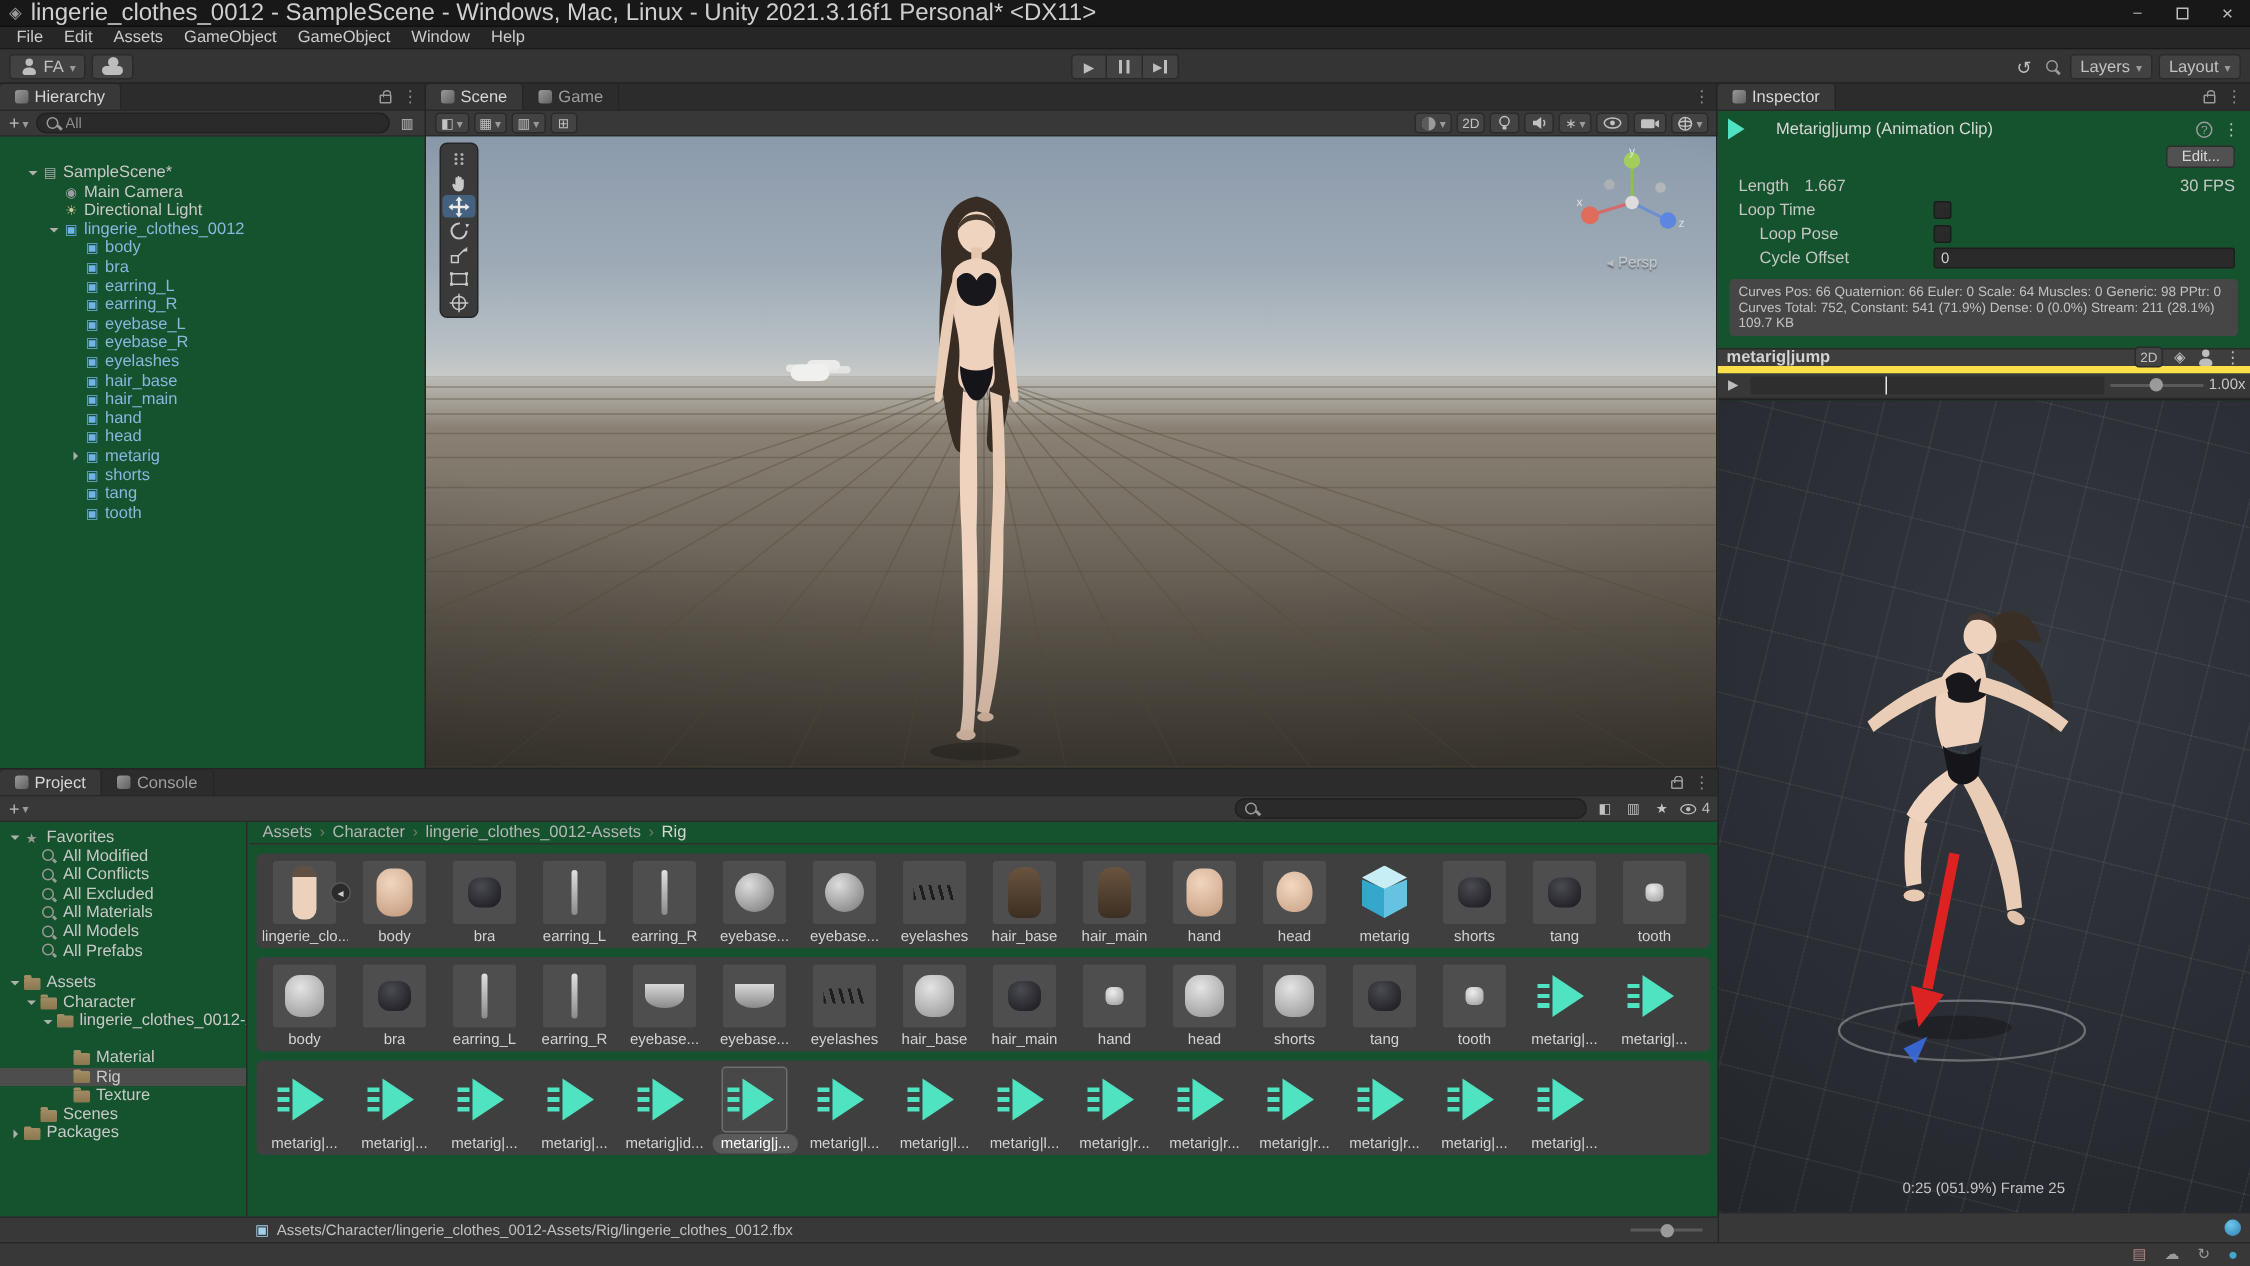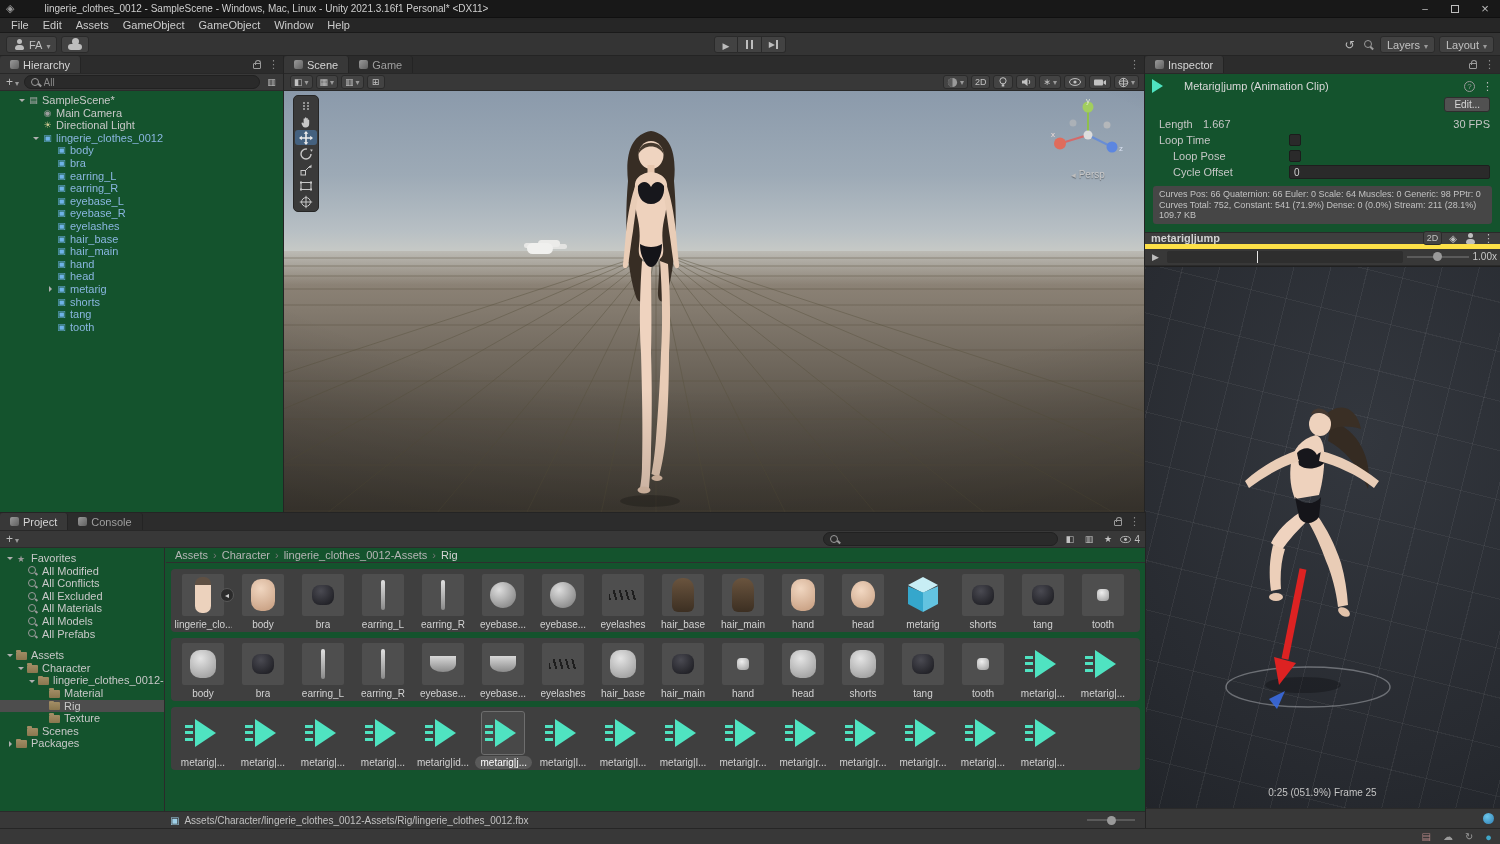--- a/index.html
+++ b/index.html
@@ -7,21 +7,21 @@
   body {
     width:1500px; height:844px; position:relative; overflow:hidden;
     background:#383838; color:#c8c8c8;
     font-family:"Liberation Sans","DejaVu Sans",sans-serif; font-size:11px;
     -webkit-font-smoothing:antialiased;
   }
   
   .titlebar { position:absolute; top:0; left:0; right:0; height:18px; background:#181818;
     display:flex; align-items:center; padding:0 0 0 6px; gap:6px; color:#cfcfcf; border-bottom:1px solid #101010; }
   .unity-logo::before { content:"◈"; color:#9a9a9a; font-size:11px; }
-  .titlebar .ttl { font-size:10px;margin-left:24px; }
+  .titlebar .ttl { font-size:16px; }
   .win-btns { margin-left:auto; display:flex; height:18px; }
   .win-btn { width:30px; height:18px; display:flex; align-items:center; justify-content:center; color:#bdbdbd; font-size:10px; }
   .g-min::before { content:"–"; }
   .g-max { align-items:center; } .g-max i { display:block; width:8px; height:8px; border:1px solid #bdbdbd; }
   .g-close::before { content:"×"; font-size:13px; }
   
   .menubar { position:absolute; top:18px; left:0; right:0; height:15px; background:#262626;
     display:flex; align-items:center; padding-left:4px; border-bottom:1px solid #1a1a1a; }
   .menu-item { padding:0 7px; color:#cccccc; }
   
@@ -287,21 +287,21 @@
     <span class="search-box">
       <span class="mag"></span>
       <input placeholder="All" style="">
     </span>
     <span class="mini-btn">
         <span class="gly">▥</span>
       </span>
   </div>
   <div class="tree">
 
-      <div class="trow k-plain" style="padding-left: 16px;">
+      <div class="trow k-plain" style="padding-left: 16px; margin-top: 15px;">
         <span class="arrow k-down"></span>
         <span class="ticon k-scene"></span>
         <span class="tlabel">SampleScene*</span>
       </div>
 
       <div class="trow k-plain" style="padding-left: 30px;">
         <span class="arrow k-none"></span>
         <span class="ticon k-camera"></span>
         <span class="tlabel">Main Camera</span>
       </div>
@@ -832,21 +832,21 @@
           <span class="picon k-folder"></span>
           <span class="tlabel">Character</span>
         </div>
 
         <div class="trow k-plain" style="padding-left: 26px;">
           <span class="arrow k-down"></span>
           <span class="picon k-folder"></span>
           <span class="tlabel">lingerie_clothes_0012-Ass</span>
         </div>
 
-        <div class="trow k-plain" style="padding-left: 37px;">
+        <div class="trow k-plain" style="padding-left: 37px; margin-top: 12px;">
           <span class="arrow k-none"></span>
           <span class="picon k-folder"></span>
           <span class="tlabel">Material</span>
         </div>
 
         <div class="trow k-selected" style="padding-left: 37px;">
           <span class="arrow k-none"></span>
           <span class="picon k-folder"></span>
           <span class="tlabel">Rig</span>
         </div>

